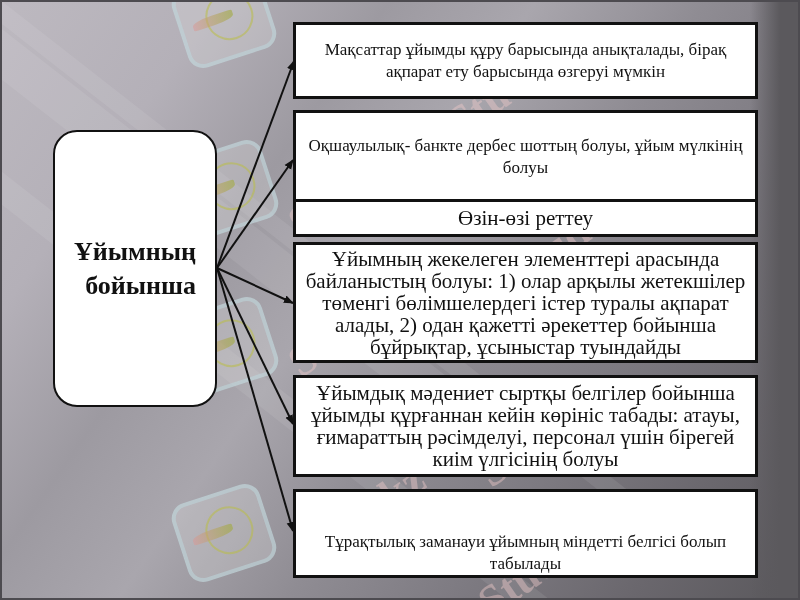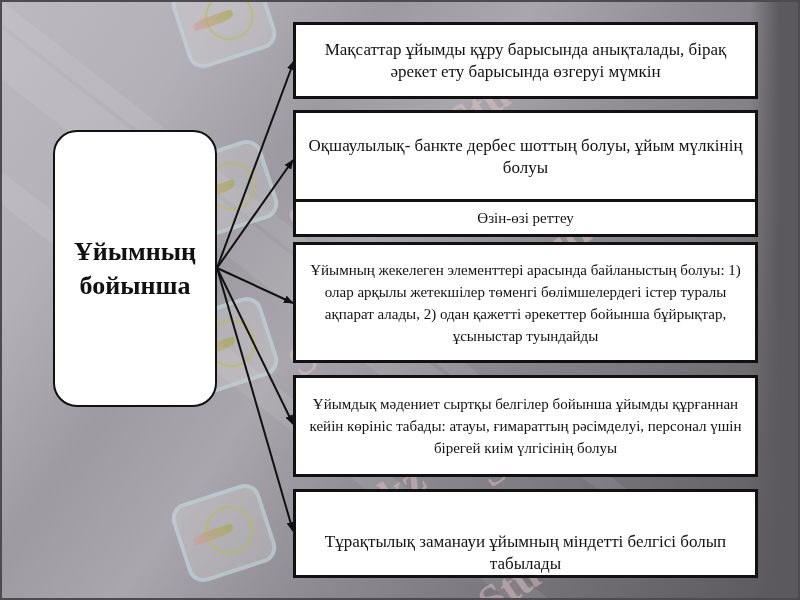--- a/index.html
+++ b/index.html
@@ -28,31 +28,31 @@
   }
   .wm-text {
     position:absolute; color:rgba(235,200,200,0.45);
     font-family:"Liberation Serif", serif; font-size:44px; font-weight:bold;
     transform:rotate(-35deg); white-space:nowrap; pointer-events:none;
   }
   .main-box {
     position:absolute; left:53px; top:130px; width:164px; height:277px;
     box-sizing:border-box; background:#fff; border:2px solid #111;
     border-radius:24px;
-    display:flex; align-items:center; justify-content:center; text-align:center;
+    display:flex; align-items:center; justify-content:center; text-align:right;
     font-weight:bold; font-size:26px; line-height:34px; color:#111;
   }
   .box {
     position:absolute; left:293px; width:465px; box-sizing:border-box;
     background:#fff; border:3px solid #111;
     display:flex; align-items:center; justify-content:center; text-align:center;
     font-size:17px; line-height:22px; color:#111; padding:0 8px;
   }
   .box b { font-weight:normal; }
-  .box.small { font-size:15px; line-height:22px; }
+  .box.small { font-size:21px; line-height:22px; }
   svg.arrows { position:absolute; left:0; top:0; width:800px; height:600px; pointer-events:none; }
 </style>
 </head>
 <body>
 
 <div class="streak" style="left:-300px; top:150px;"></div>
 <div class="streak" style="left:-250px; top:330px; height:26px;"></div>
 <div class="streak" style="left:-120px; top:260px; height:18px;"></div>
 <div class="right-shade"></div>
 
@@ -97,21 +97,21 @@
 </svg>
 
 <div class="main-box">
   <div>
     <div>Ұйымның</div>
     <div>бойынша</div>
   </div>
 </div>
 
 <div class="box" style="top:22px; height:77px;">
-  <div><b>Мақсаттар</b><span> ұйымды құру барысында анықталады, бірақ әрекет ету барысында өзгеруі мүмкін</span></div>
+  <div><b>Мақсаттар</b><span> ұйымды құру барысында анықталады, бірақ ақпарат ету барысында өзгеруі мүмкін</span></div>
 </div>
 
 <div class="box" style="top:110px; height:93px;">
   <div><b>Оқшаулылық-</b><span> банкте дербес шоттың болуы, ұйым мүлкінің болуы</span></div>
 </div>
 
 <div class="box small" style="top:199px; height:38px;">
   <div><b>Өзін-өзі реттеу</b><span></span></div>
 </div>
 

